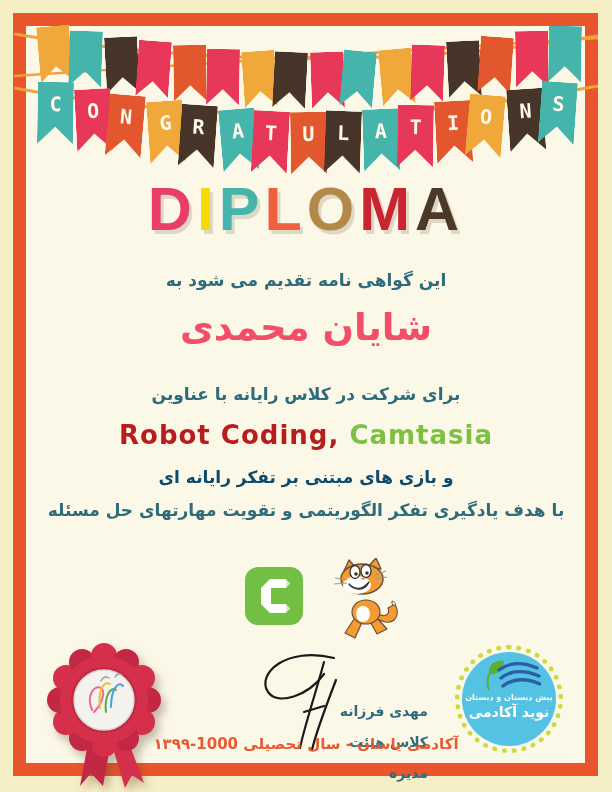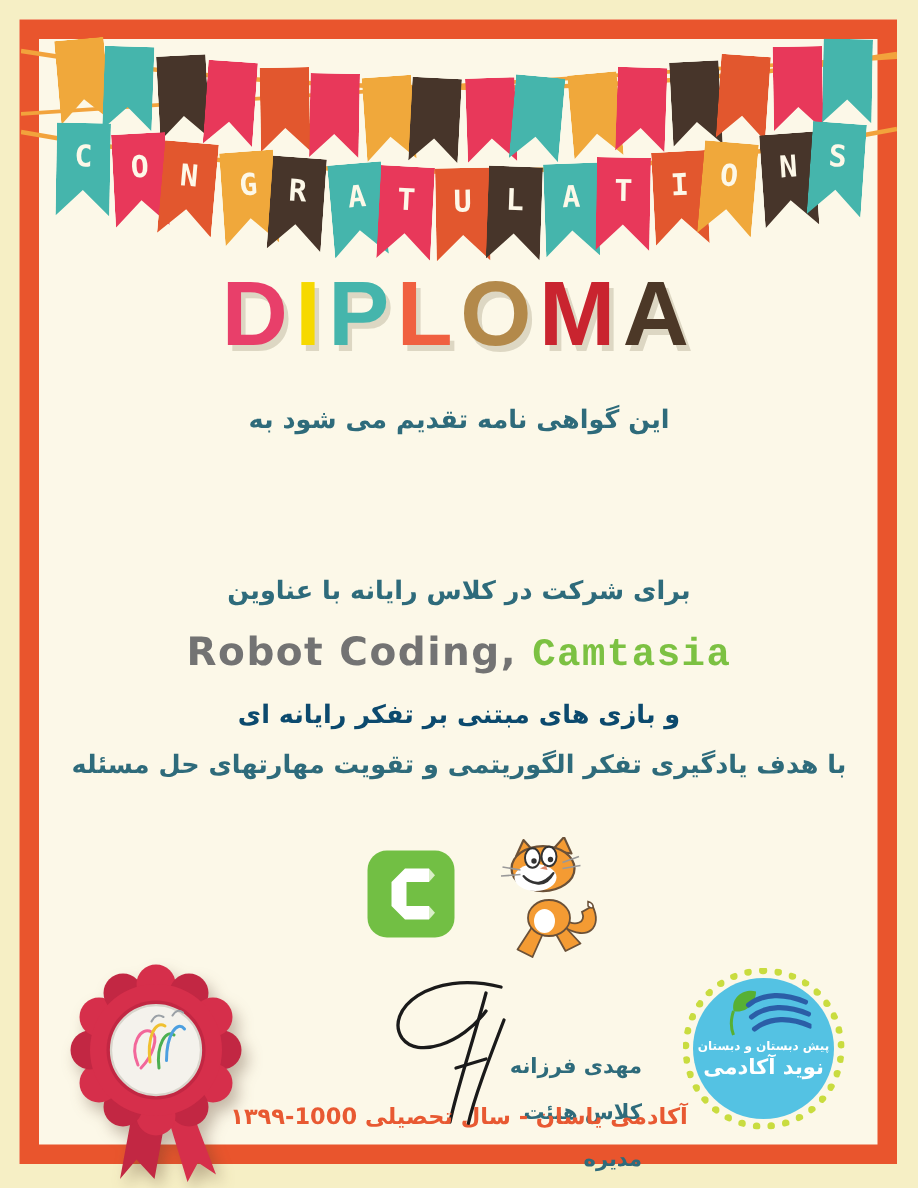--- a/index.html
+++ b/index.html
@@ -24,22 +24,22 @@
         font-weight:bold;font-size:61px;letter-spacing:5px;}
   .diploma span{text-shadow:3px 4px 0 #DDD7C3;}
 
   
   .txt{position:absolute;left:0;width:612px;text-align:center;direction:rtl;z-index:2;
        color:#2E6B7B;font-weight:bold;font-size:17px;}
   .line-presented{top:270px;}
   .line-name{top:306px;font-size:37px;color:#F34E68;}
   .line-part{top:384px;text-align:center;}
   .line-course{top:420px;direction:ltr;font-size:26px;letter-spacing:1px;}
-  .line-course .teal{color:#737373;margin-top:22px;}
-  .line-course .green{color:#7CC142;font-family:Liberation Mono, monospace;}
+  .line-course .teal{color:#b91c1c;margin-top:22px;}
+  .line-course .green{color:#7CC142;}
   .line-games{top:467px;color:#0c4a6e;}
   .line-goal{top:500px;}
 
   
   .camtasia{position:absolute;left:245px;top:567px;width:58px;height:58px;
         border-radius:13px;background:#72BF44;z-index:2;}
   .camtasia svg{position:absolute;left:0;top:0;}
   .scratch{position:absolute;left:322px;top:558px;width:80px;height:86px;z-index:2;}
 
   
@@ -139,20 +139,21 @@
         </div>
         <div class="flag flag-letter" style="background: rgb(69, 181, 172); left: 528px; top: 66px; transform: rotate(4deg);">
           <span>S</span>
         </div>
       </div>
   </div>
 
   <div class="diploma"><span style="color: rgb(232, 63, 106);">D</span><span style="color: rgb(246, 217, 0);">I</span><span style="color: rgb(69, 181, 172);">P</span><span style="color: rgb(240, 96, 64);">L</span><span style="color: rgb(179, 137, 74);">O</span><span style="color: rgb(201, 36, 47);">M</span><span style="color: rgb(76, 56, 39);">A</span></div>
 
   <div class="txt line-presented">این گواهی نامه تقدیم می شود به</div>
+  <div class="txt line-name">شایان محمدی</div>
   <div class="txt line-part">برای شرکت در کلاس رایانه با عناوین</div>
   <div class="txt line-course">
     <span class="teal">Robot Coding,</span>
     <span class="green">Camtasia</span>
   </div>
   <div class="txt line-games">و بازی های مبتنی بر تفکر رایانه ای</div>
   <div class="txt line-goal">با هدف یادگیری تفکر الگوریتمی و تقویت مهارتهای حل مسئله</div>
 
   <div class="camtasia">
     <svg width="58" height="58" viewBox="0 0 58 58">

